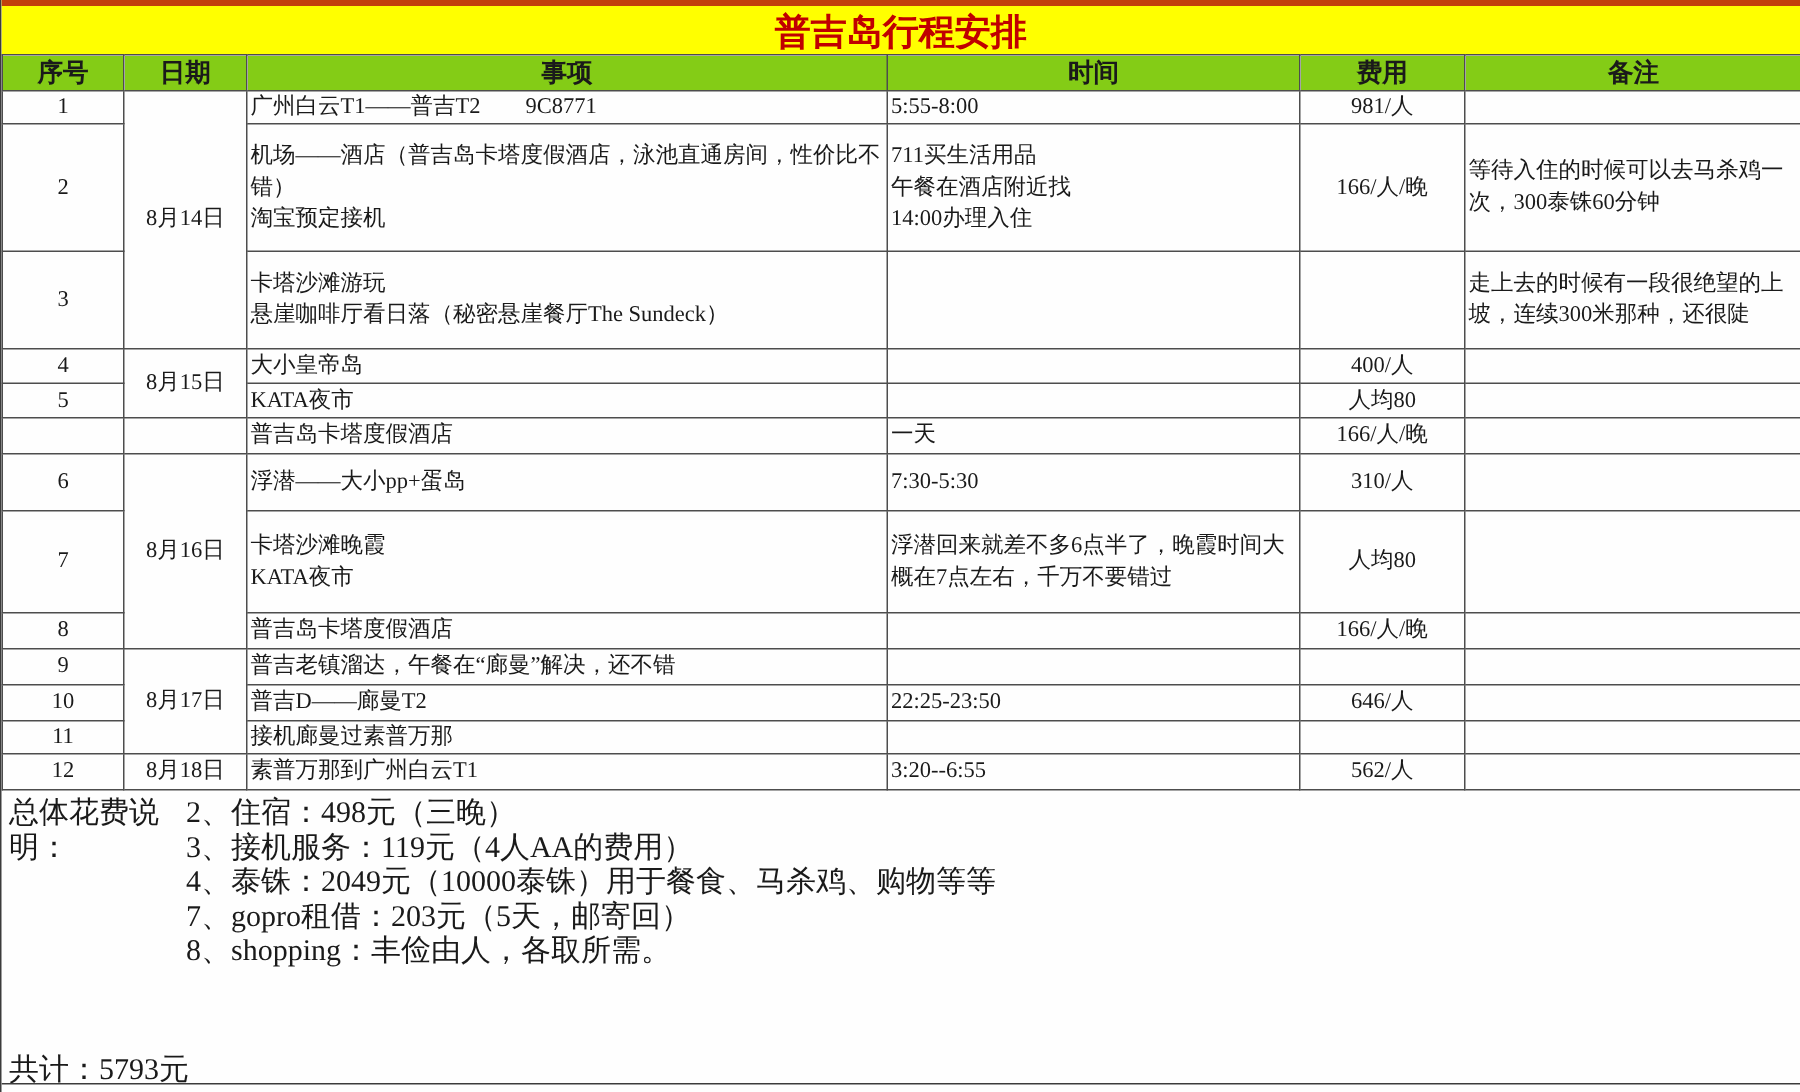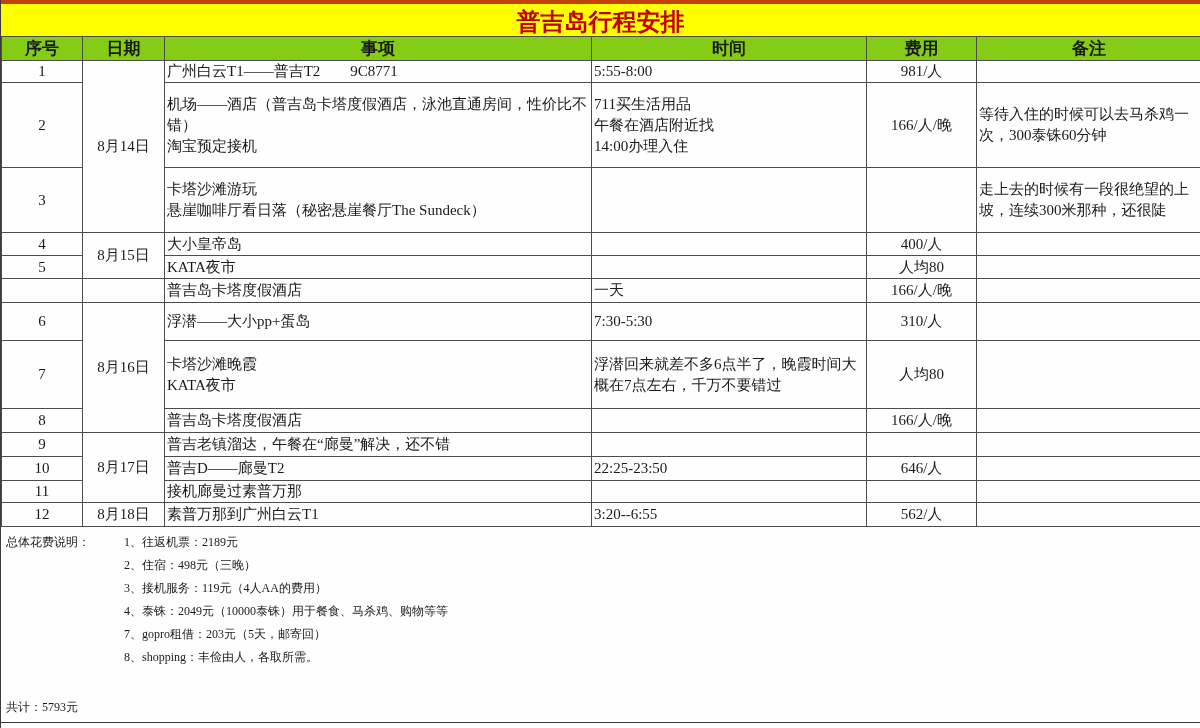--- a/index.html
+++ b/index.html
@@ -43,29 +43,29 @@
   th.note-hdr{border:2px solid #000;}
   td.c-seq{text-align:center;}
   td.c-date{text-align:center;}
   td.c-item{text-align:left;padding-left:8px;white-space:pre-line;}
   td.c-time{text-align:left;padding-left:5px;white-space:pre-line;margin-top:17px;}
   td.c-cost{text-align:center;}
   td.c-note{text-align:left;padding-left:6px;padding-right:4px;white-space:pre-line;}
   .summary{
     display:flex;
     padding:4px 0 0 5px;
-    font-size:12px;
+    font-size:20px;
     line-height:23px;
   }
   .s-label{flex:none;width:118px;}
   .s-items{flex:1;}
   .total{
     position:absolute;
     left:5px;top:699px;
-    font-size:12px;
+    font-size:20px;
   }
   .sheet::after{
     content:"";
     position:absolute;left:0;right:0;top:722px;
     border-bottom:1px solid #3c3c3c;
   }
 </style>
 </head>
 <body>
 
@@ -194,21 +194,20 @@
         <td class="c-time">3:20--6:55</td>
         <td class="c-cost">562/人</td>
         <td class="c-note"></td>
       </tr>
     </tbody>
   </table>
 
   <div class="summary">
     <span class="s-label">总体花费说明：</span>
     <div class="s-items">
-      <div>1、往返机票：2189元</div>
       <div>2、住宿：498元（三晚）</div>
       <div>3、接机服务：119元（4人AA的费用）</div>
       <div>4、泰铢：2049元（10000泰铢）用于餐食、马杀鸡、购物等等</div>
       <div>7、gopro租借：203元（5天，邮寄回）</div>
       <div>8、shopping：丰俭由人，各取所需。</div>
     </div>
   </div>
 
   <div class="total">共计：5793元</div>
 

